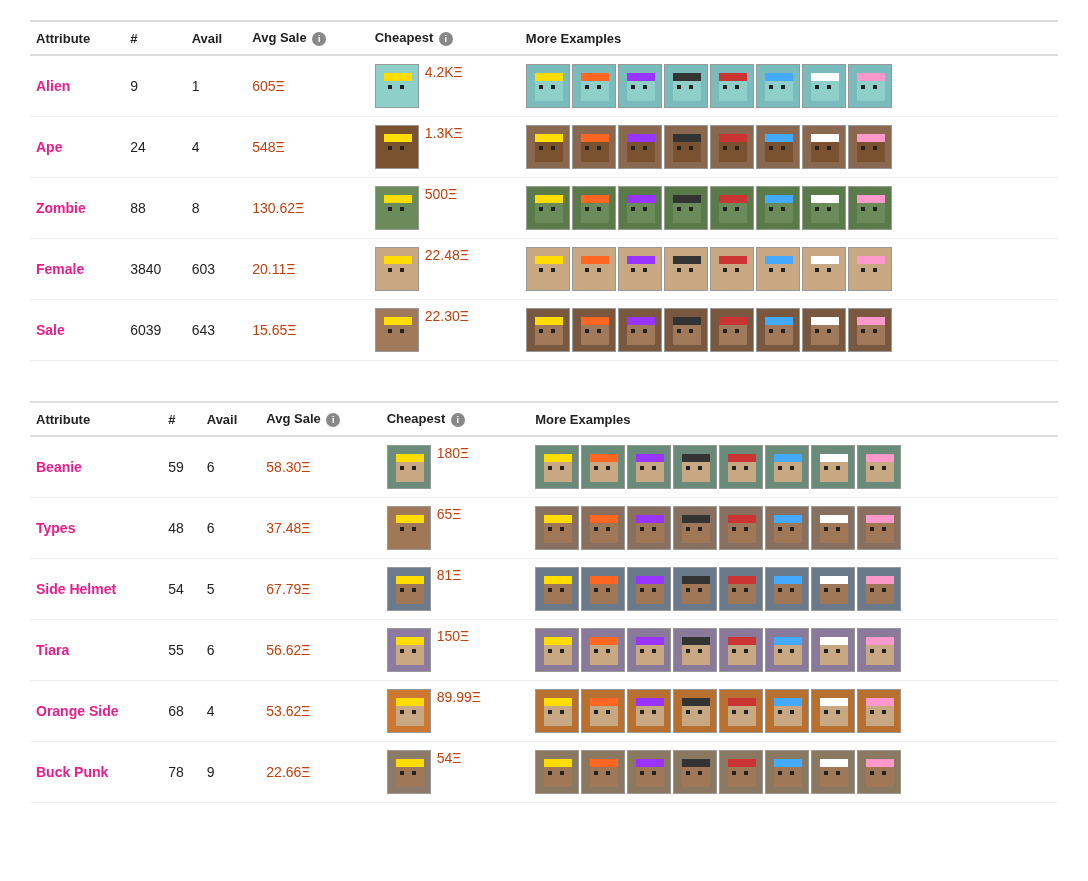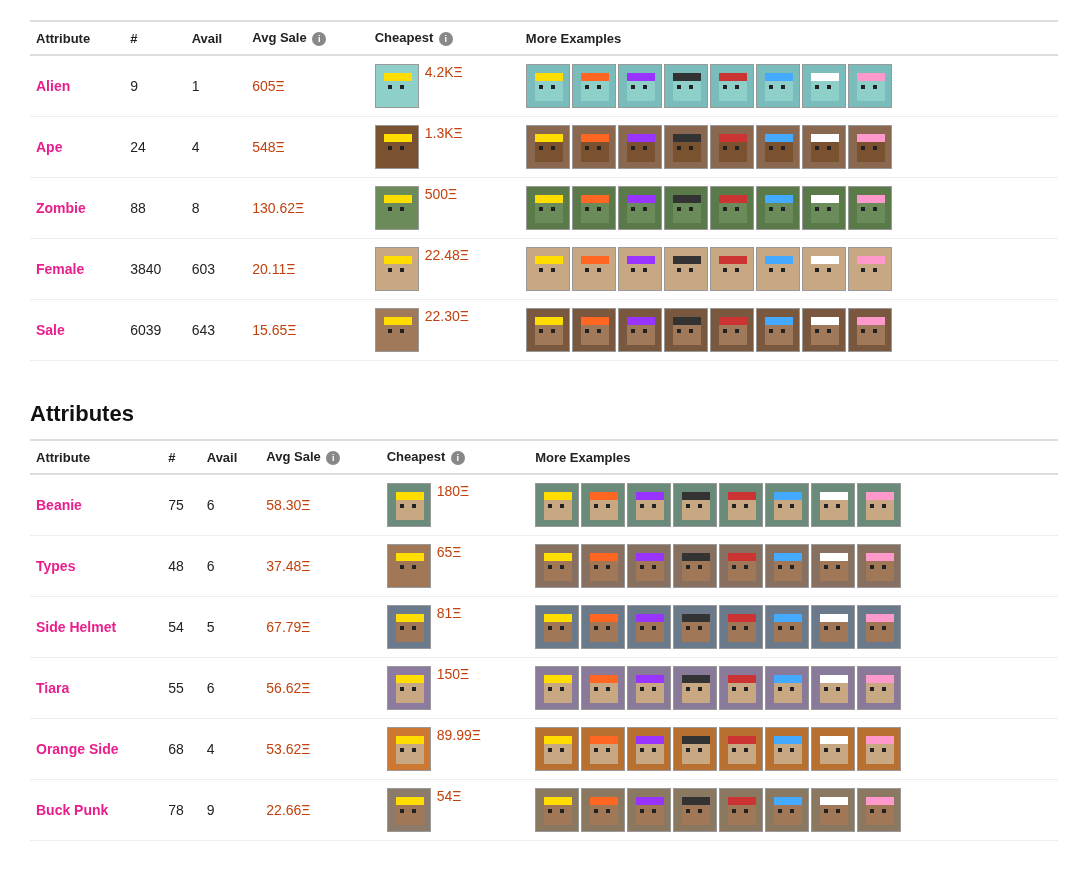--- a/index.html
+++ b/index.html
@@ -525,36 +525,35 @@
                   <rect x="2" y="3" width="7" height="6" fill="#a0785a"></rect>
                   <rect x="2" y="2" width="7" height="2" fill="#ff99cc"></rect>
                   <rect x="3" y="5" width="1" height="1" fill="#222"></rect>
                   <rect x="6" y="5" width="1" height="1" fill="#222"></rect>
                 </svg></div>
             </div>
           </td>
         </tr>
       </tbody>
     </table>
-    <h2>Attributes</h2>
     <table>
       <thead>
         <tr>
           <th>Attribute</th>
           <th>#</th>
           <th>Avail</th>
           <th>Avg Sale <span class="info-icon">i</span></th>
           <th>Cheapest <span class="info-icon">i</span></th>
           <th>More Examples</th>
         </tr>
       </thead>
       <tbody>
         <tr>
           <td><a class="attr-link">Beanie</a></td>
-          <td>75</td>
+          <td>59</td>
           <td>6</td>
           <td class="eth-value">58.30Ξ</td>
           <td>
             <div class="cheapest-cell">
               <div class="punk-thumb beanie"><svg width="44" height="44" viewBox="0 0 11 11">
                   <rect x="0" y="0" width="11" height="11" fill="transparent"></rect>
                   <rect x="2" y="3" width="7" height="6" fill="#c8a882"></rect>
                   <rect x="2" y="2" width="7" height="2" fill="#ffdd00"></rect>
                   <rect x="3" y="5" width="1" height="1" fill="#222"></rect>
                   <rect x="6" y="5" width="1" height="1" fill="#222"></rect>

